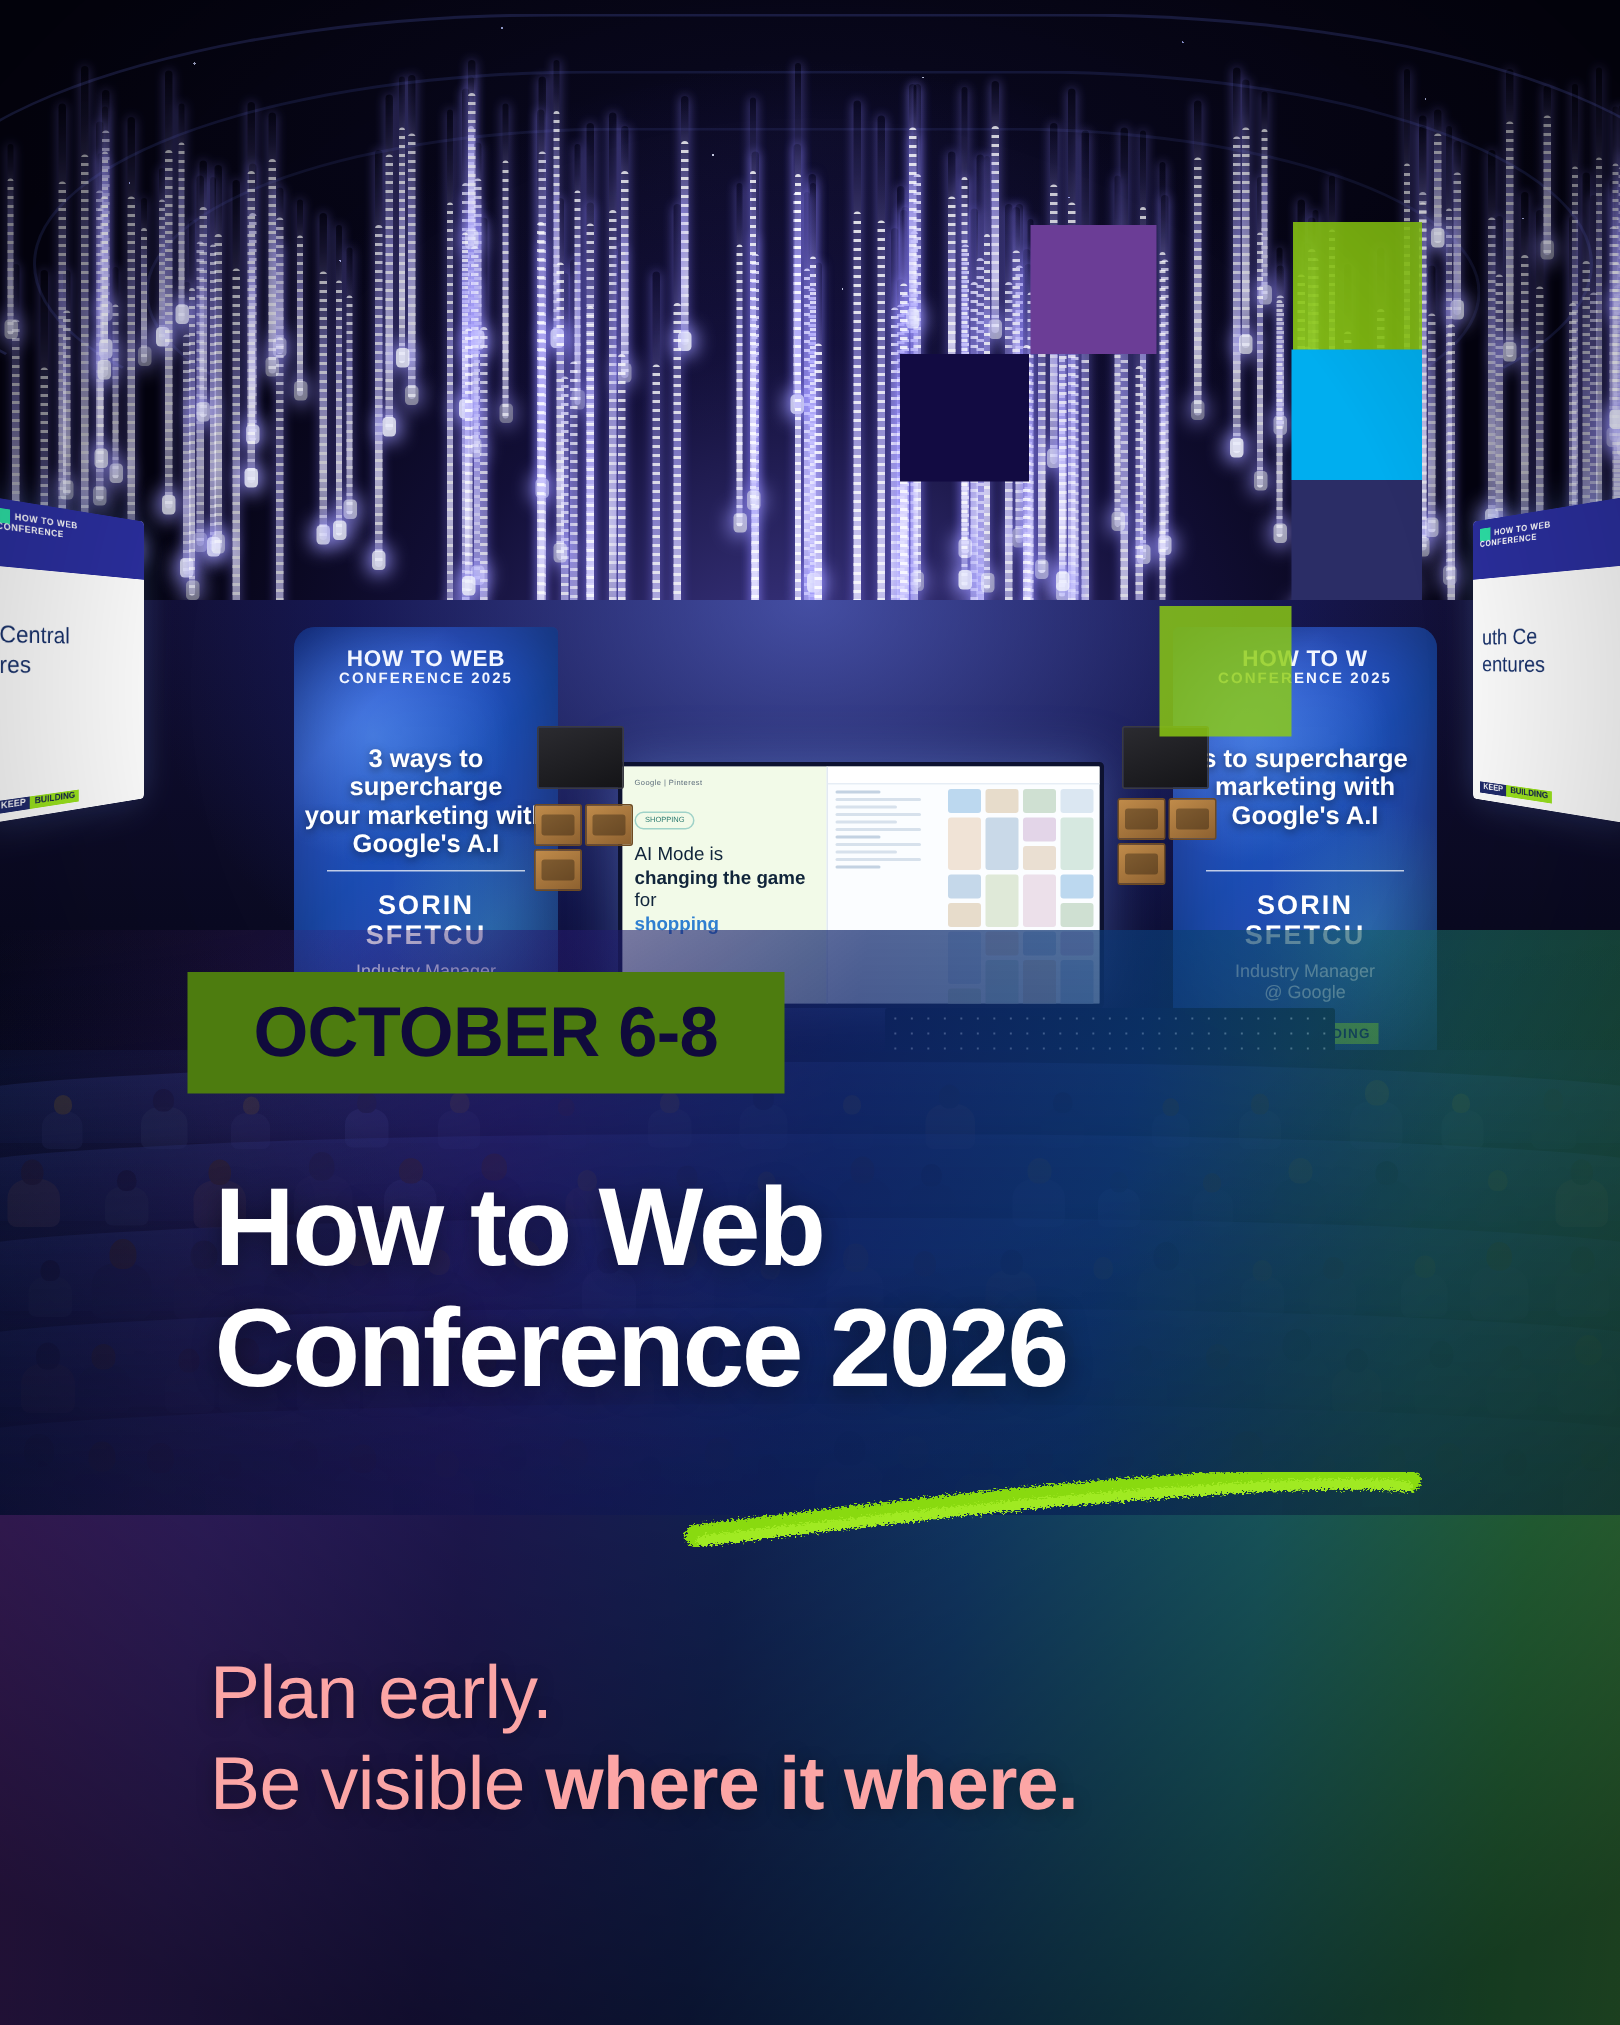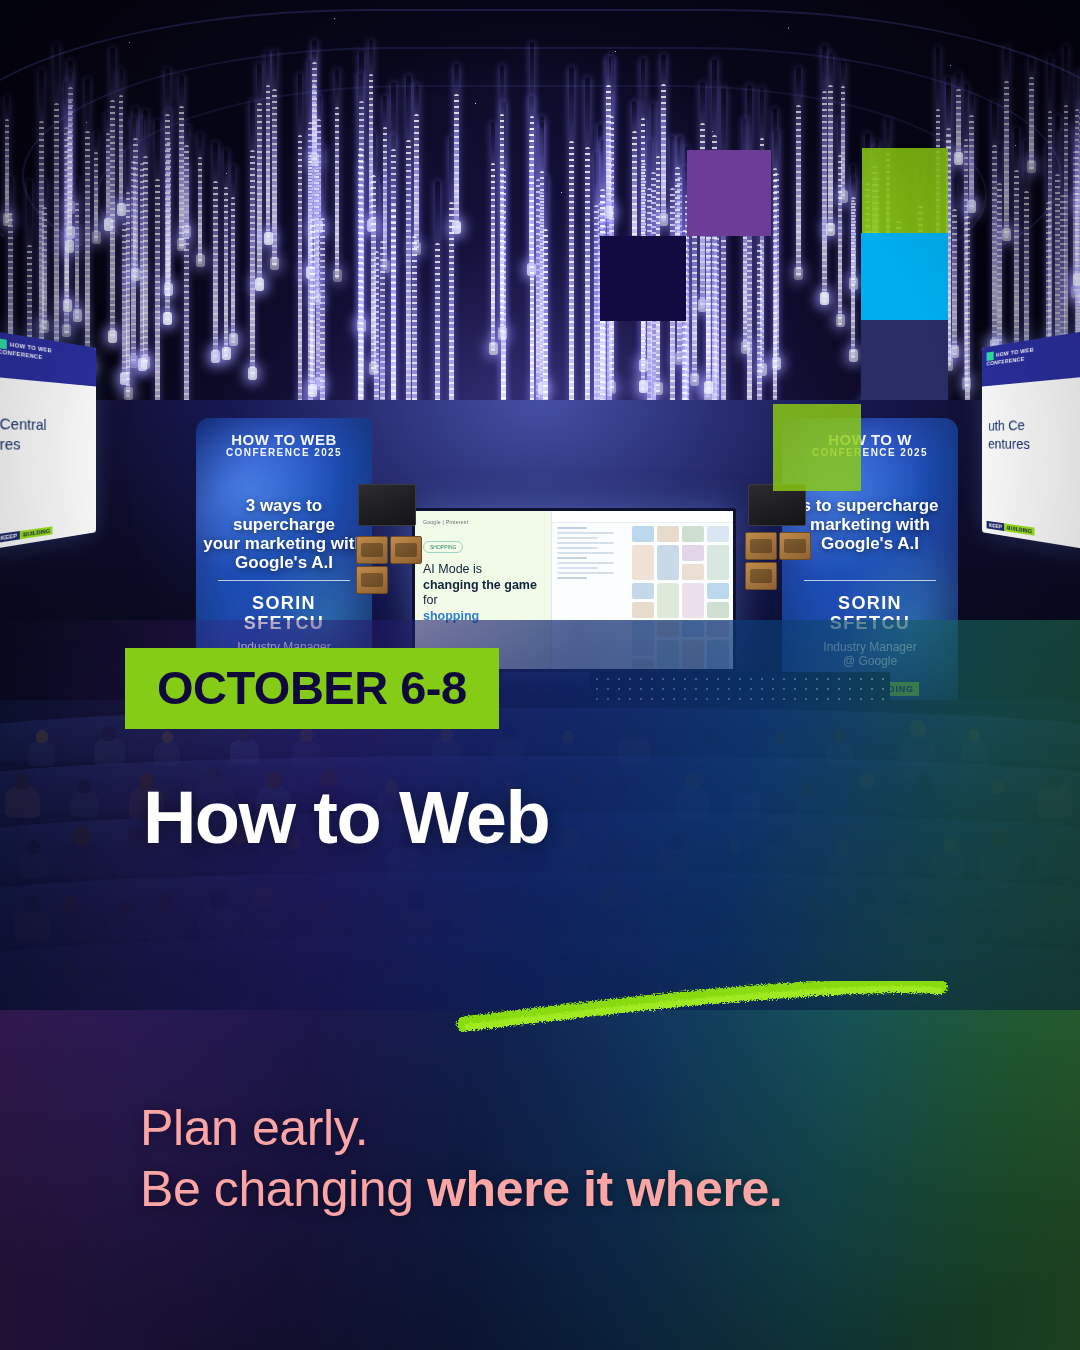--- a/index.html
+++ b/index.html
@@ -175,22 +175,22 @@
       rgba(16,40,110,.72) 48%,
       rgba(12,60,120,.72) 64%,
       rgba(28,110,96,.62) 82%,
       rgba(44,132,66,.58) 100%);}
   .wash3{position:absolute;left:0;top:1010px;width:1080px;height:340px;pointer-events:none;
     background:linear-gradient(95deg,#4a2577 0%,#3a2473 12%,#231c5e 28%,#14265e 44%,#133f72 58%,#1d6a72 76%,#2f8247 92%,#3d8c45 100%);}
   .vig{position:absolute;inset:0;pointer-events:none;
     background:radial-gradient(ellipse 95% 70% at 50% 34%, rgba(0,0,0,0) 40%, rgba(0,0,0,.55) 100%);}
 
   
-  .date-badge{position:absolute;left:125px;top:648px;background:#84cc16;
-    padding:16px 32px 18px;}
+  .date-badge{position:absolute;left:125px;top:648px;background:#4d7c0f;
+    padding:16px 44px 18px;}
   .date-badge span{display:block;color:#100A3C;font-size:47px;font-weight:800;
     letter-spacing:-.5px;line-height:1;}
 
   .headline{position:absolute;left:143px;top:778px;width:820px;
     color:#fff;font-size:74px;font-weight:800;line-height:1.09;letter-spacing:-1.6px;
     text-shadow:0 3px 18px rgba(0,0,0,.45);}
   .headline .l{display:block;}
 
   .stroke{position:absolute;left:452px;top:968px;width:500px;height:70px;}
 
@@ -881,33 +881,34 @@
   <div class="wash2"></div>
   <div class="wash3"></div>
   <div class="vig"></div>
 
   <div class="date-badge">
     <span>OCTOBER 6-8</span>
   </div>
 
   <div class="headline">
     <span class="l">How to Web</span>
+    <span class="l">Conference 2026</span>
   </div>
 
   <svg class="stroke" viewBox="0 0 500 70">
     <defs>
       <filter id="rough">
         <feTurbulence type="fractalNoise" baseFrequency="0.55 0.9" numOctaves="3" seed="7" result="n"></feTurbulence>
         <feDisplacementMap in="SourceGraphic" in2="n" scale="7" xChannelSelector="R" yChannelSelector="G"></feDisplacementMap>
       </filter>
     </defs>
     <g filter="url(#rough)">
       <path d="M12,56 C110,44 250,26 392,19 C438,17 468,17 488,19" stroke="#8DE010" stroke-width="15" stroke-linecap="round" fill="none" opacity="0.97"></path>
       <path d="M16,59 C120,47 255,30 390,23 C436,21 466,21 486,23" stroke="#A6EE26" stroke-width="7" stroke-linecap="round" fill="none" opacity="0.8"></path>
     </g>
   </svg>
 
   <div class="tagline">
     <span class="l">Plan early.</span>
-    <span class="l"><span>Be changing </span><b>where it where.</b></span>
+    <span class="l"><span>Be visible </span><b>where it where.</b></span>
   </div>
 
 </div>
 
 </body></html>

